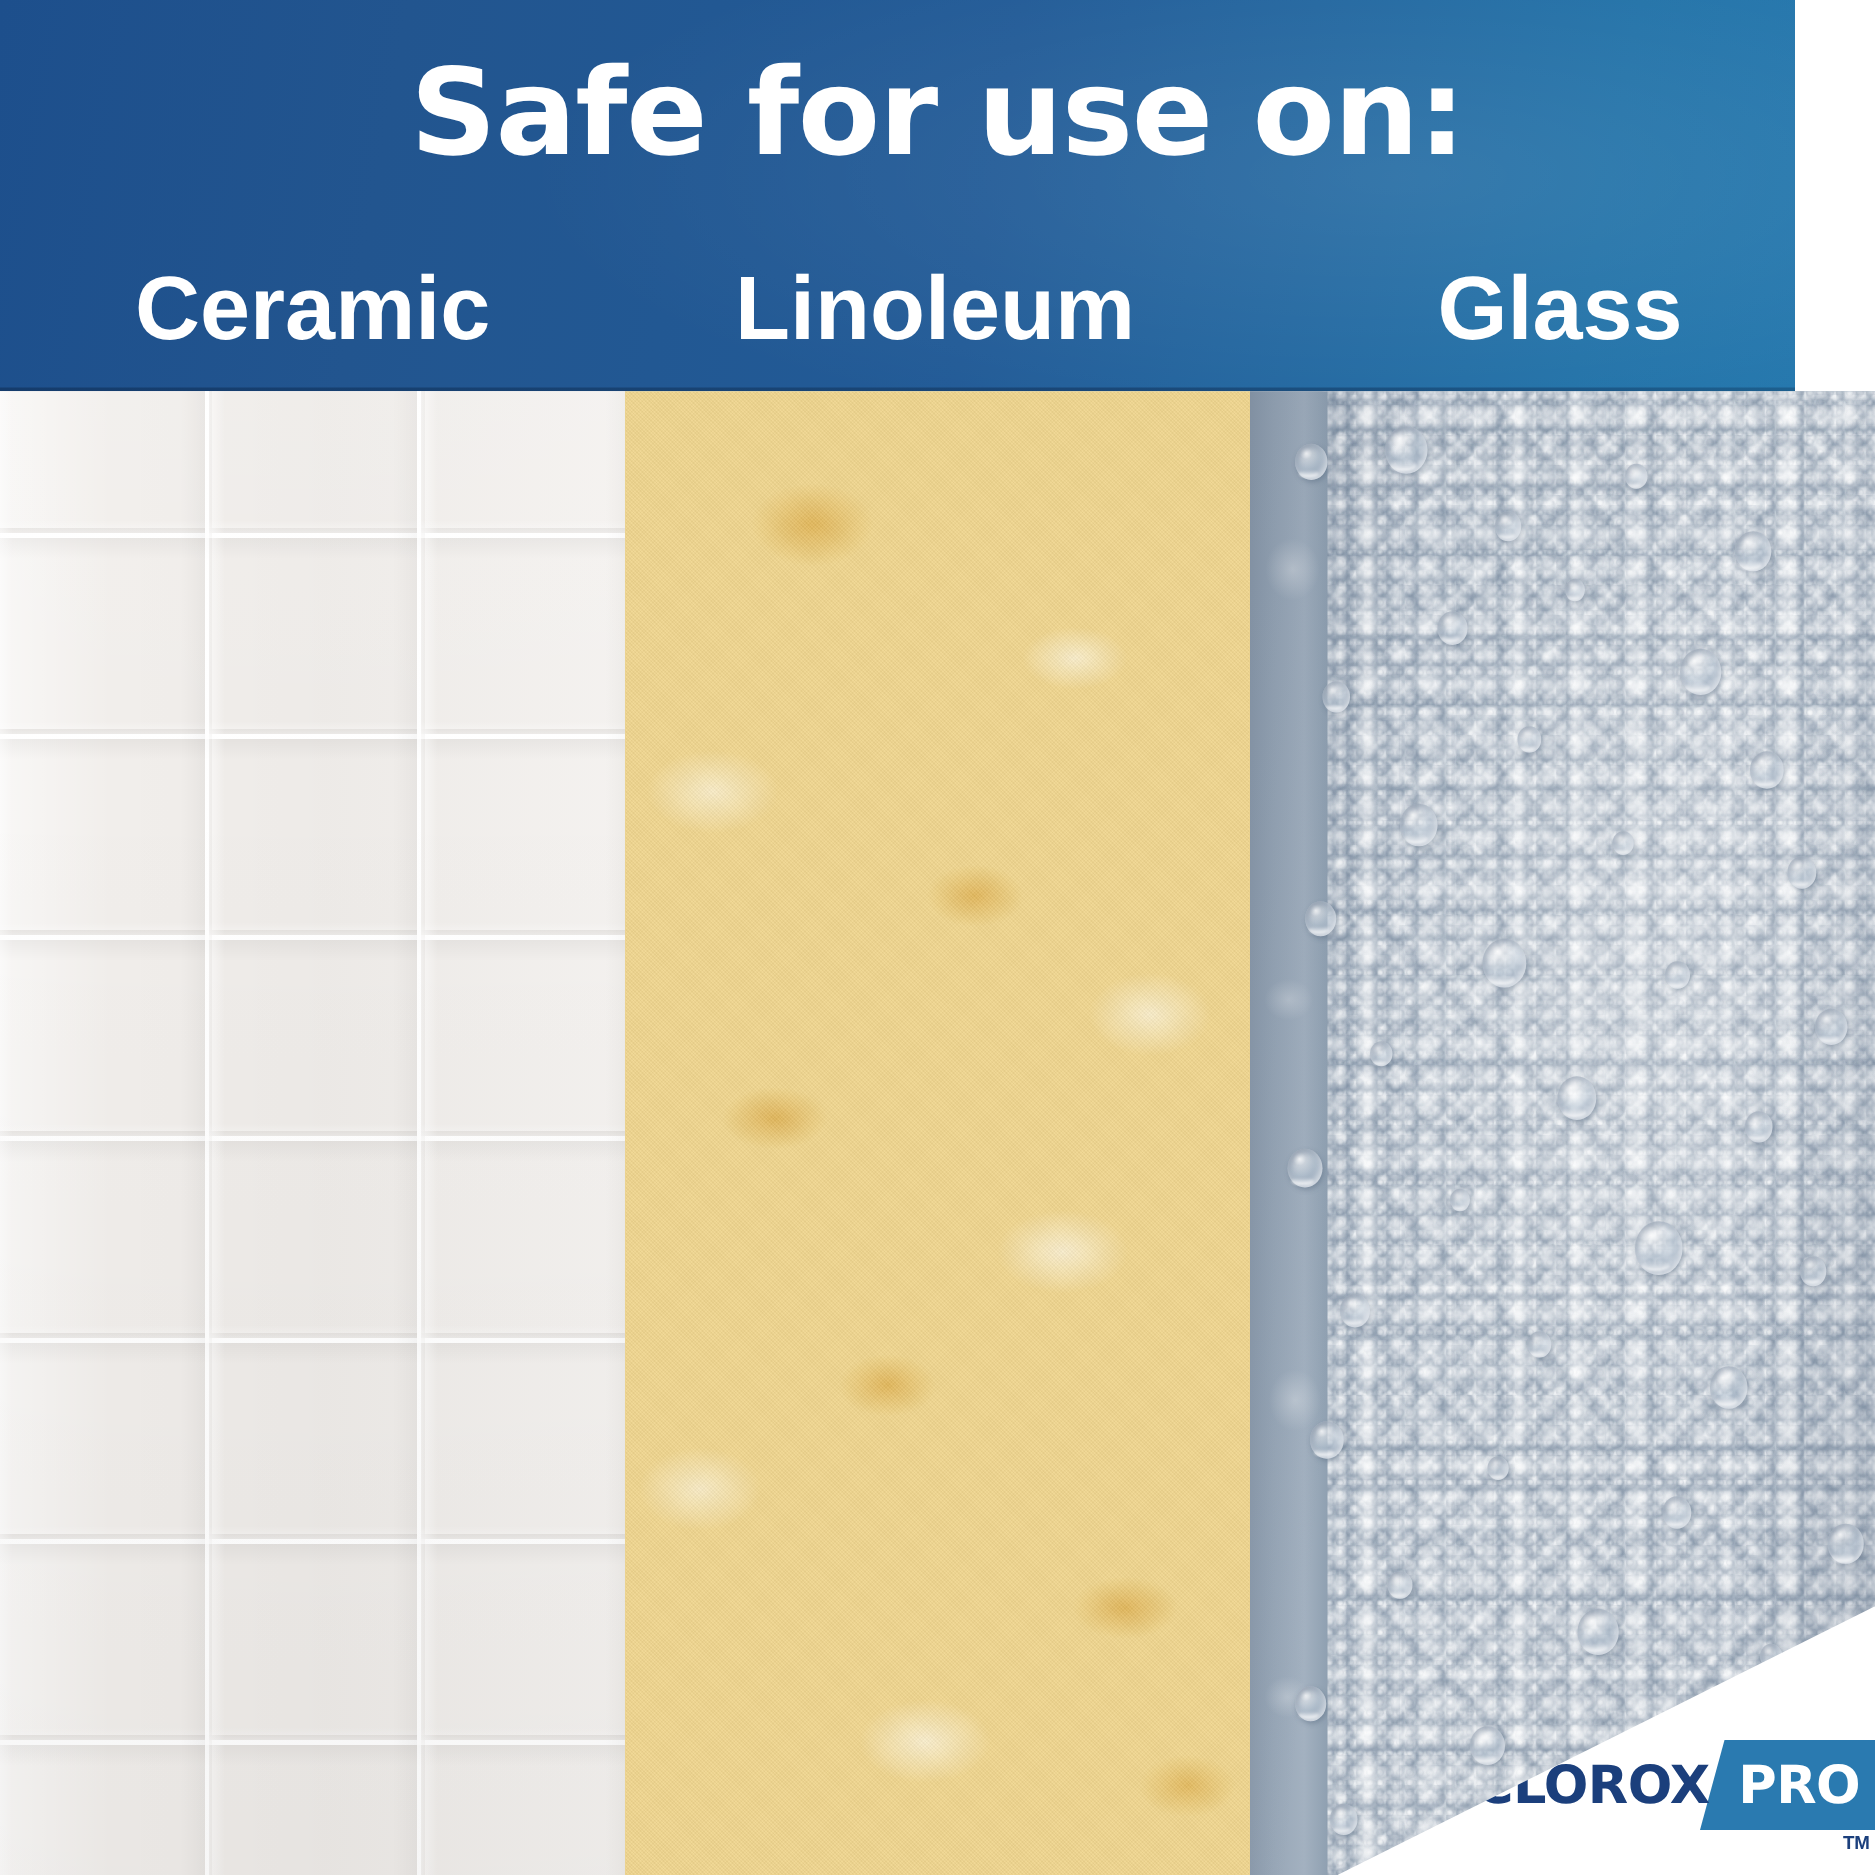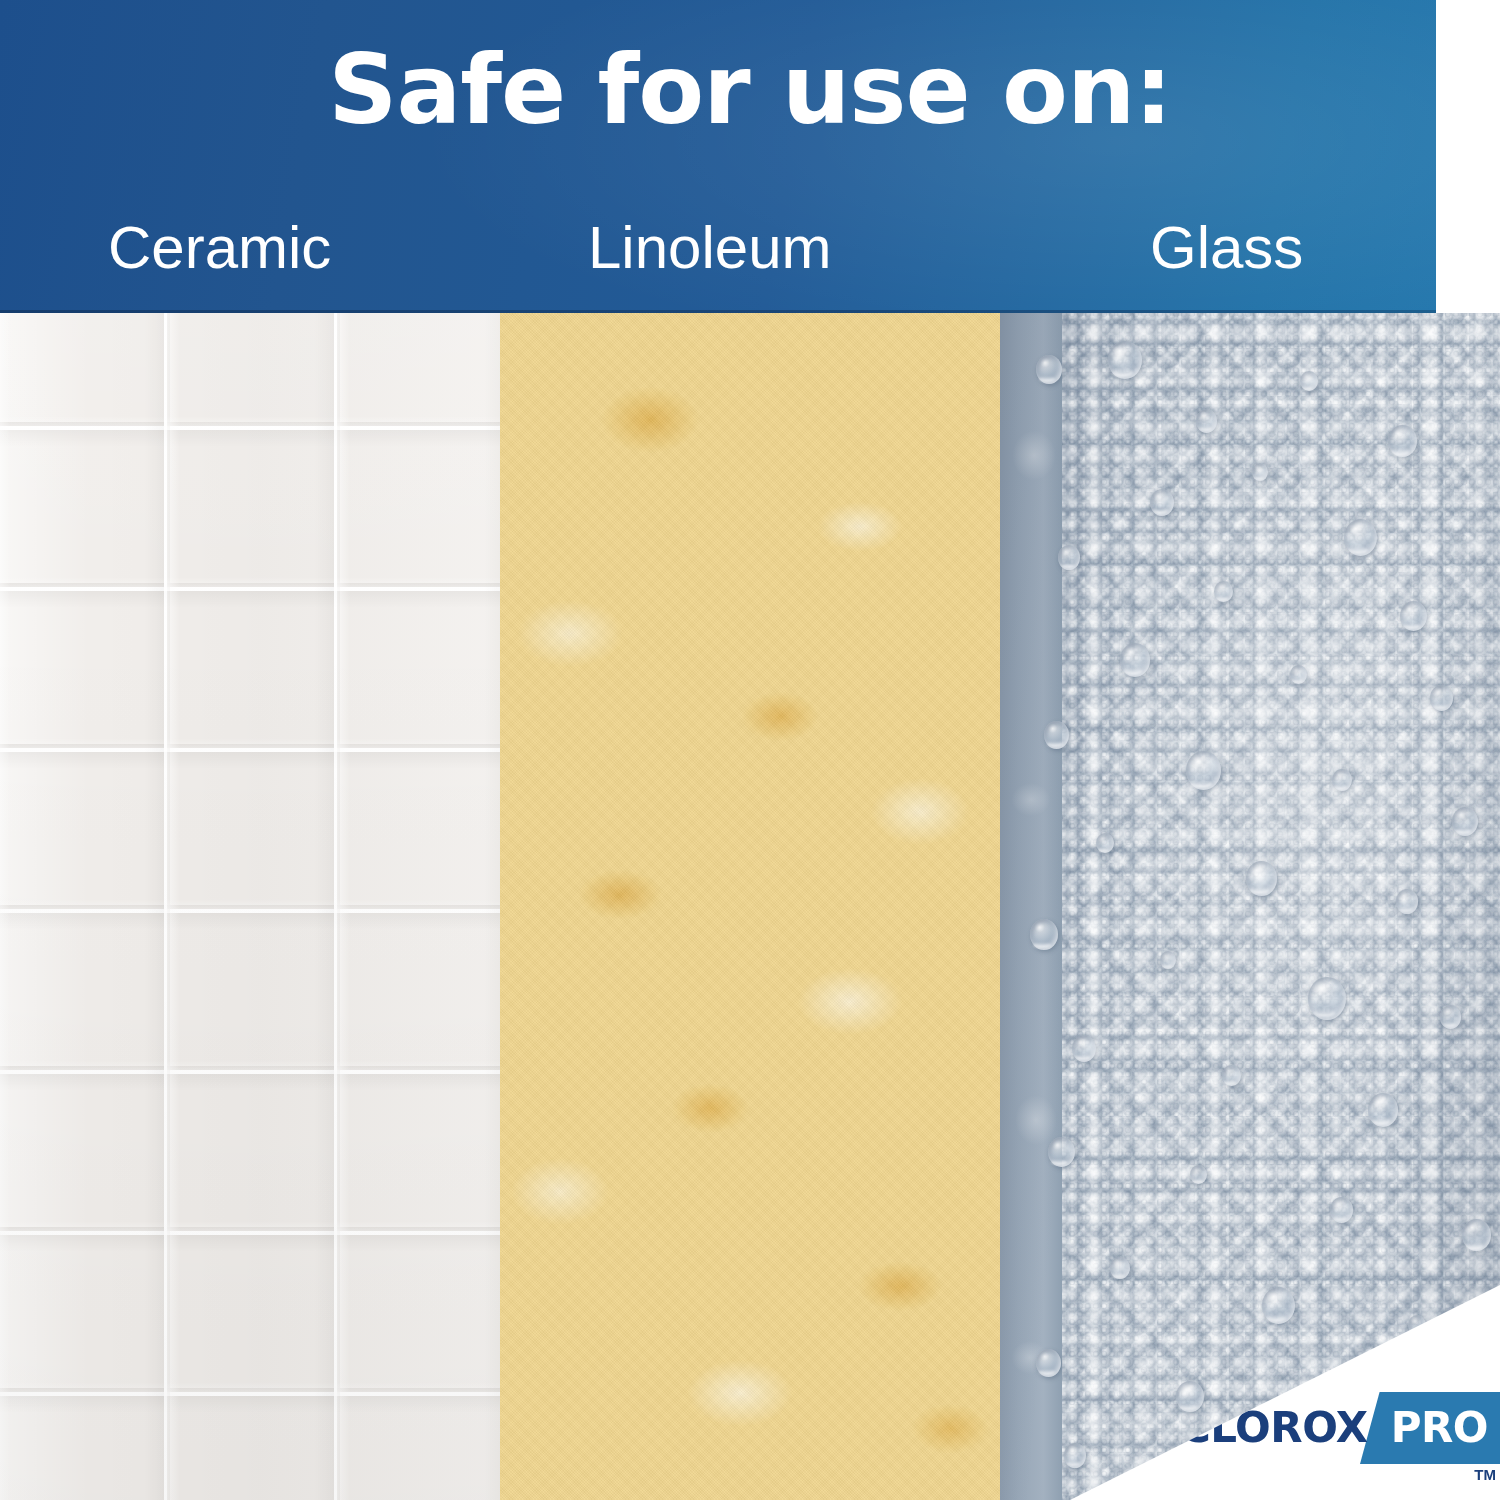--- a/index.html
+++ b/index.html
@@ -22,22 +22,22 @@
   #banner-title {
     position:absolute; left:0; top:42px; width:1500px; text-align:center;
     color:#ffffff; font-size:96px; line-height:1.0; font-weight:bold;
     letter-spacing:-1px;
     font-family:"DejaVu Sans", sans-serif;
   }
   #banner-labels {
     position:absolute; left:0; top:195px; width:1500px; height:105px;
   }
   .surface-label {
-    position:absolute; top:0; color:#ffffff; font-size:60px; line-height:105px;
-    font-weight:400; white-space:nowrap;
+    position:absolute; top:0; color:#ffffff; font-size:72px; line-height:105px;
+    font-weight:700; white-space:nowrap;
     font-family:"Liberation Sans", sans-serif;
   }
   .surface-label.l0 { left:108px; }
   .surface-label.l1 { left:588px; }
   .surface-label.l2 { left:1150px; }
 
   #banner-edge{
     position:absolute; left:0; bottom:0; width:100%; height:3px;
     background:linear-gradient(90deg,#153c6c,#1a4777 60%,#1d5f8e);
   }

